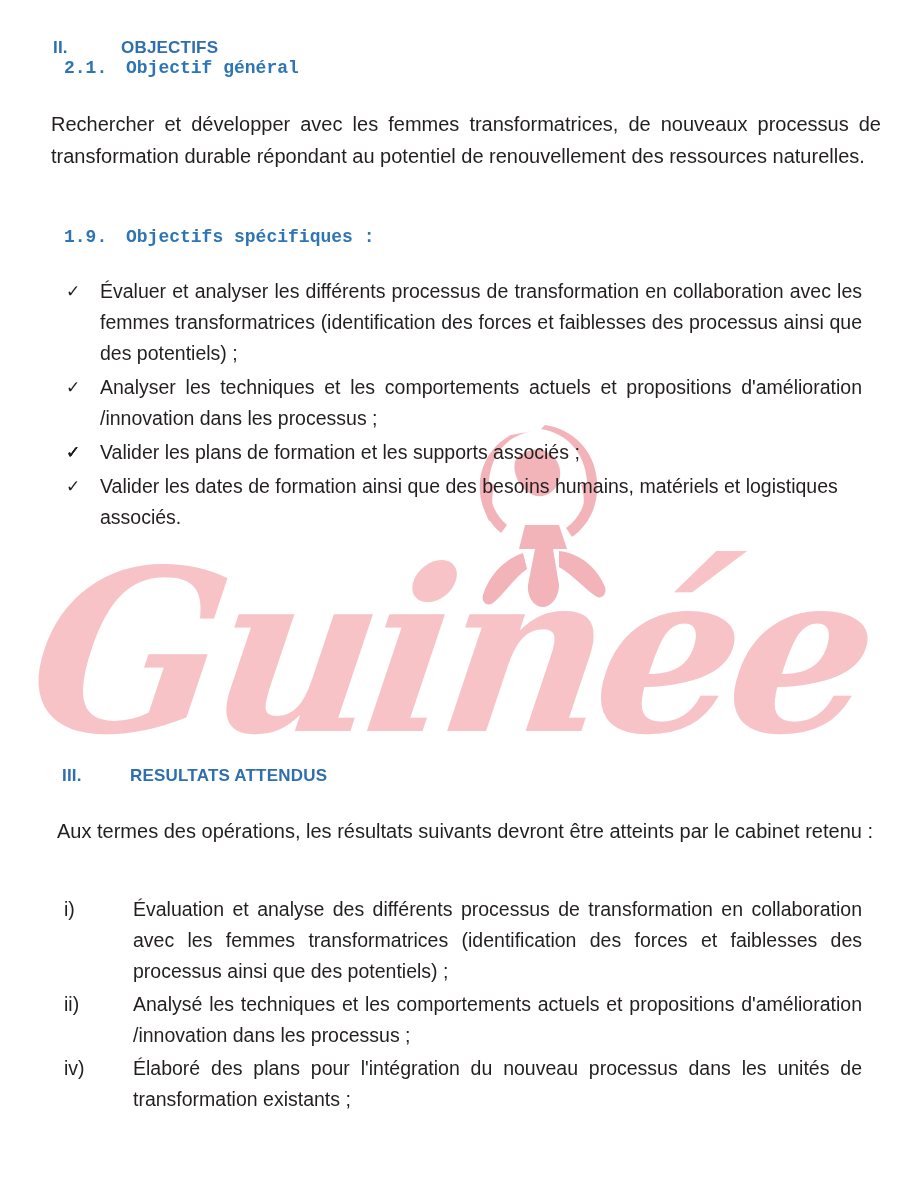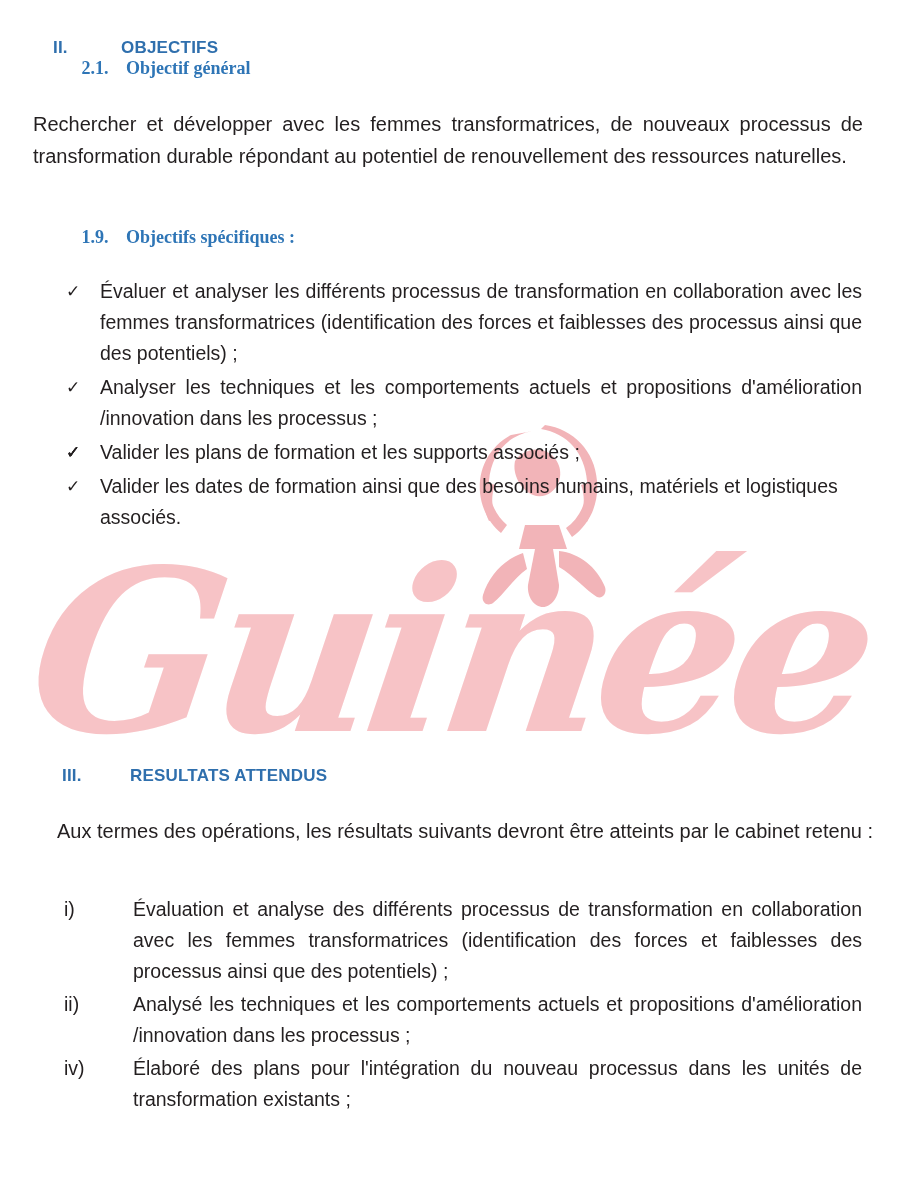--- a/index.html
+++ b/index.html
@@ -67,26 +67,25 @@
     letter-spacing: 0.2px;
     white-space: nowrap;
   }
   .h-main .num {
     display: inline-block;
     width: 68px;
   }
 
   .h-sub {
     position: absolute;
-    font-family: Liberation Serif, serif;
+    font-family: Liberation Mono, monospace;
     font-weight: 700;
     font-size: 18px;
     color: #2e75b6;
     white-space: nowrap;
-    text-align: center;
   }
   .h-sub .num {
     display: inline-block;
     width: 62px;
   }
 
   .para {
     position: absolute;
     font-size: 20px;
     line-height: 32px;
@@ -168,21 +167,21 @@
   <div class="content">
 
     <div class="h-main" style="left:53px; top:6px;margin-top:32px;">
       <span class="num">II.</span><span>OBJECTIFS</span>
     </div>
 
     <div class="h-sub" style="left:64px; top:58px;">
       <span class="num">2.1.</span><span>Objectif général</span>
     </div>
 
-    <div class="para" style="left:33px; top:108px; width:830px;">Rechercher et développer avec les femmes transformatrices, de nouveaux processus de transformation durable répondant au potentiel de renouvellement des ressources naturelles.</div>
+    <div class="para" style="left:51px; top:108px; width:830px;">Rechercher et développer avec les femmes transformatrices, de nouveaux processus de transformation durable répondant au potentiel de renouvellement des ressources naturelles.</div>
 
     <div class="h-sub" style="left:64px; top:227px;">
       <span class="num">1.9.</span><span>Objectifs spécifiques :</span>
     </div>
 
     <div class="check-list" style="top:276px;">
 
       <div class="check-item">
         <span class="tick">✓</span>
         <span>Évaluer et analyser les différents processus de transformation en collaboration avec les femmes transformatrices (identification des forces et faiblesses des processus ainsi que des potentiels) ;</span>

